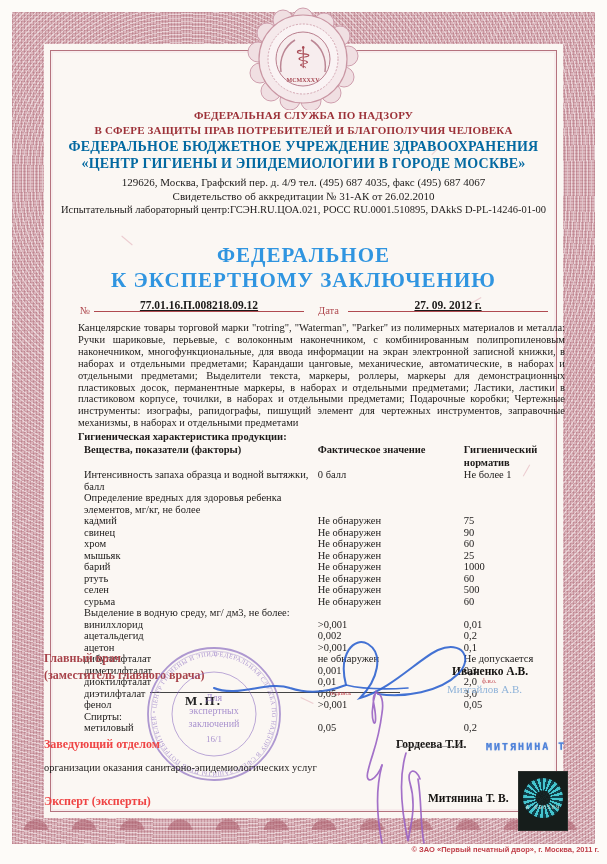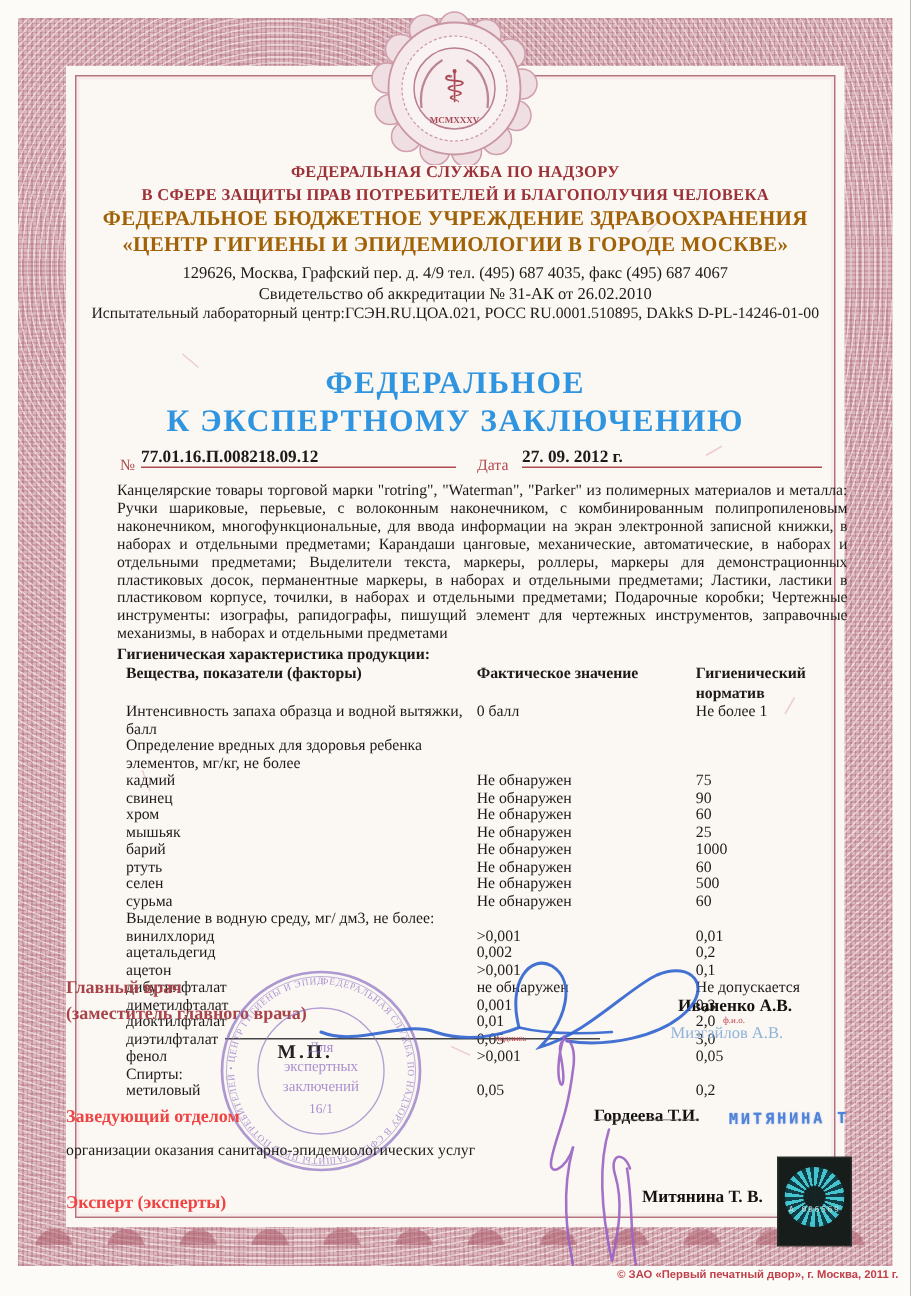--- a/index.html
+++ b/index.html
@@ -31,31 +31,31 @@
     position:absolute; left:50px; right:50px; top:50px; bottom:52px;
     border:1px solid #b5737e; box-shadow:inset 0 0 0 2px #f7ecec;
   }
   
   .fiber{position:absolute;height:1px;background:#e5b9c0;opacity:.7;}
   
   .emblem{position:absolute; left:243px; top:6px; width:120px; height:104px;}
   
   .hdr{position:absolute; left:52px; right:52px; top:108px; text-align:center;}
   .hdr .fs{color:#9c3138; font-weight:bold; font-size:11px; line-height:15px; letter-spacing:.2px;}
-  .hdr .org{color:#a16207; font-weight:bold; font-size:14px; line-height:17px; letter-spacing:.2px;}
+  .hdr .org{color:#0369a1; font-weight:bold; font-size:14px; line-height:17px; letter-spacing:.2px;}
   .hdr .adr{font-size:11px; line-height:14px; margin-top:3px;}
   .hdr .acc{font-size:11px; line-height:14px;}
   .hdr .lab{font-size:10.5px; line-height:13px;}
   
   .title{position:absolute; left:52px; right:52px; top:243px; text-align:center;
     color:#3095e0; font-weight:bold; font-size:21px; line-height:25px; letter-spacing:1px;}
   
   .refrow{position:absolute; left:80px; right:60px; top:299px; height:18px; font-size:11.5px;}
   .ref-label{color:#b04a50; font-size:10.5px;}
-  .ref-line{display:inline-block; border-bottom:1px solid #b04a50; text-align:left; font-weight:bold;}
+  .ref-line{display:inline-block; border-bottom:1px solid #b04a50; text-align:center; font-weight:bold;text-decoration:underline;}
   .num-label{position:absolute; left:0; top:6px;}
   .num-line{position:absolute; left:14px; top:0; width:210px;}
   .date-label{position:absolute; left:238px; top:6px;}
   .date-line{position:absolute; left:268px; top:0; width:200px;}
   
   .main{position:absolute; left:78px; width:487px; top:322px; font-size:10.5px;}
   .desc{text-align:justify; line-height:11.9px;}
   .sect{font-weight:bold; line-height:13px; margin-top:1px;}
   .t-head,.t-row{display:grid; grid-template-columns:48% 30% 22%; line-height:11.5px;}
   .t-head{font-weight:bold; line-height:13px;}

